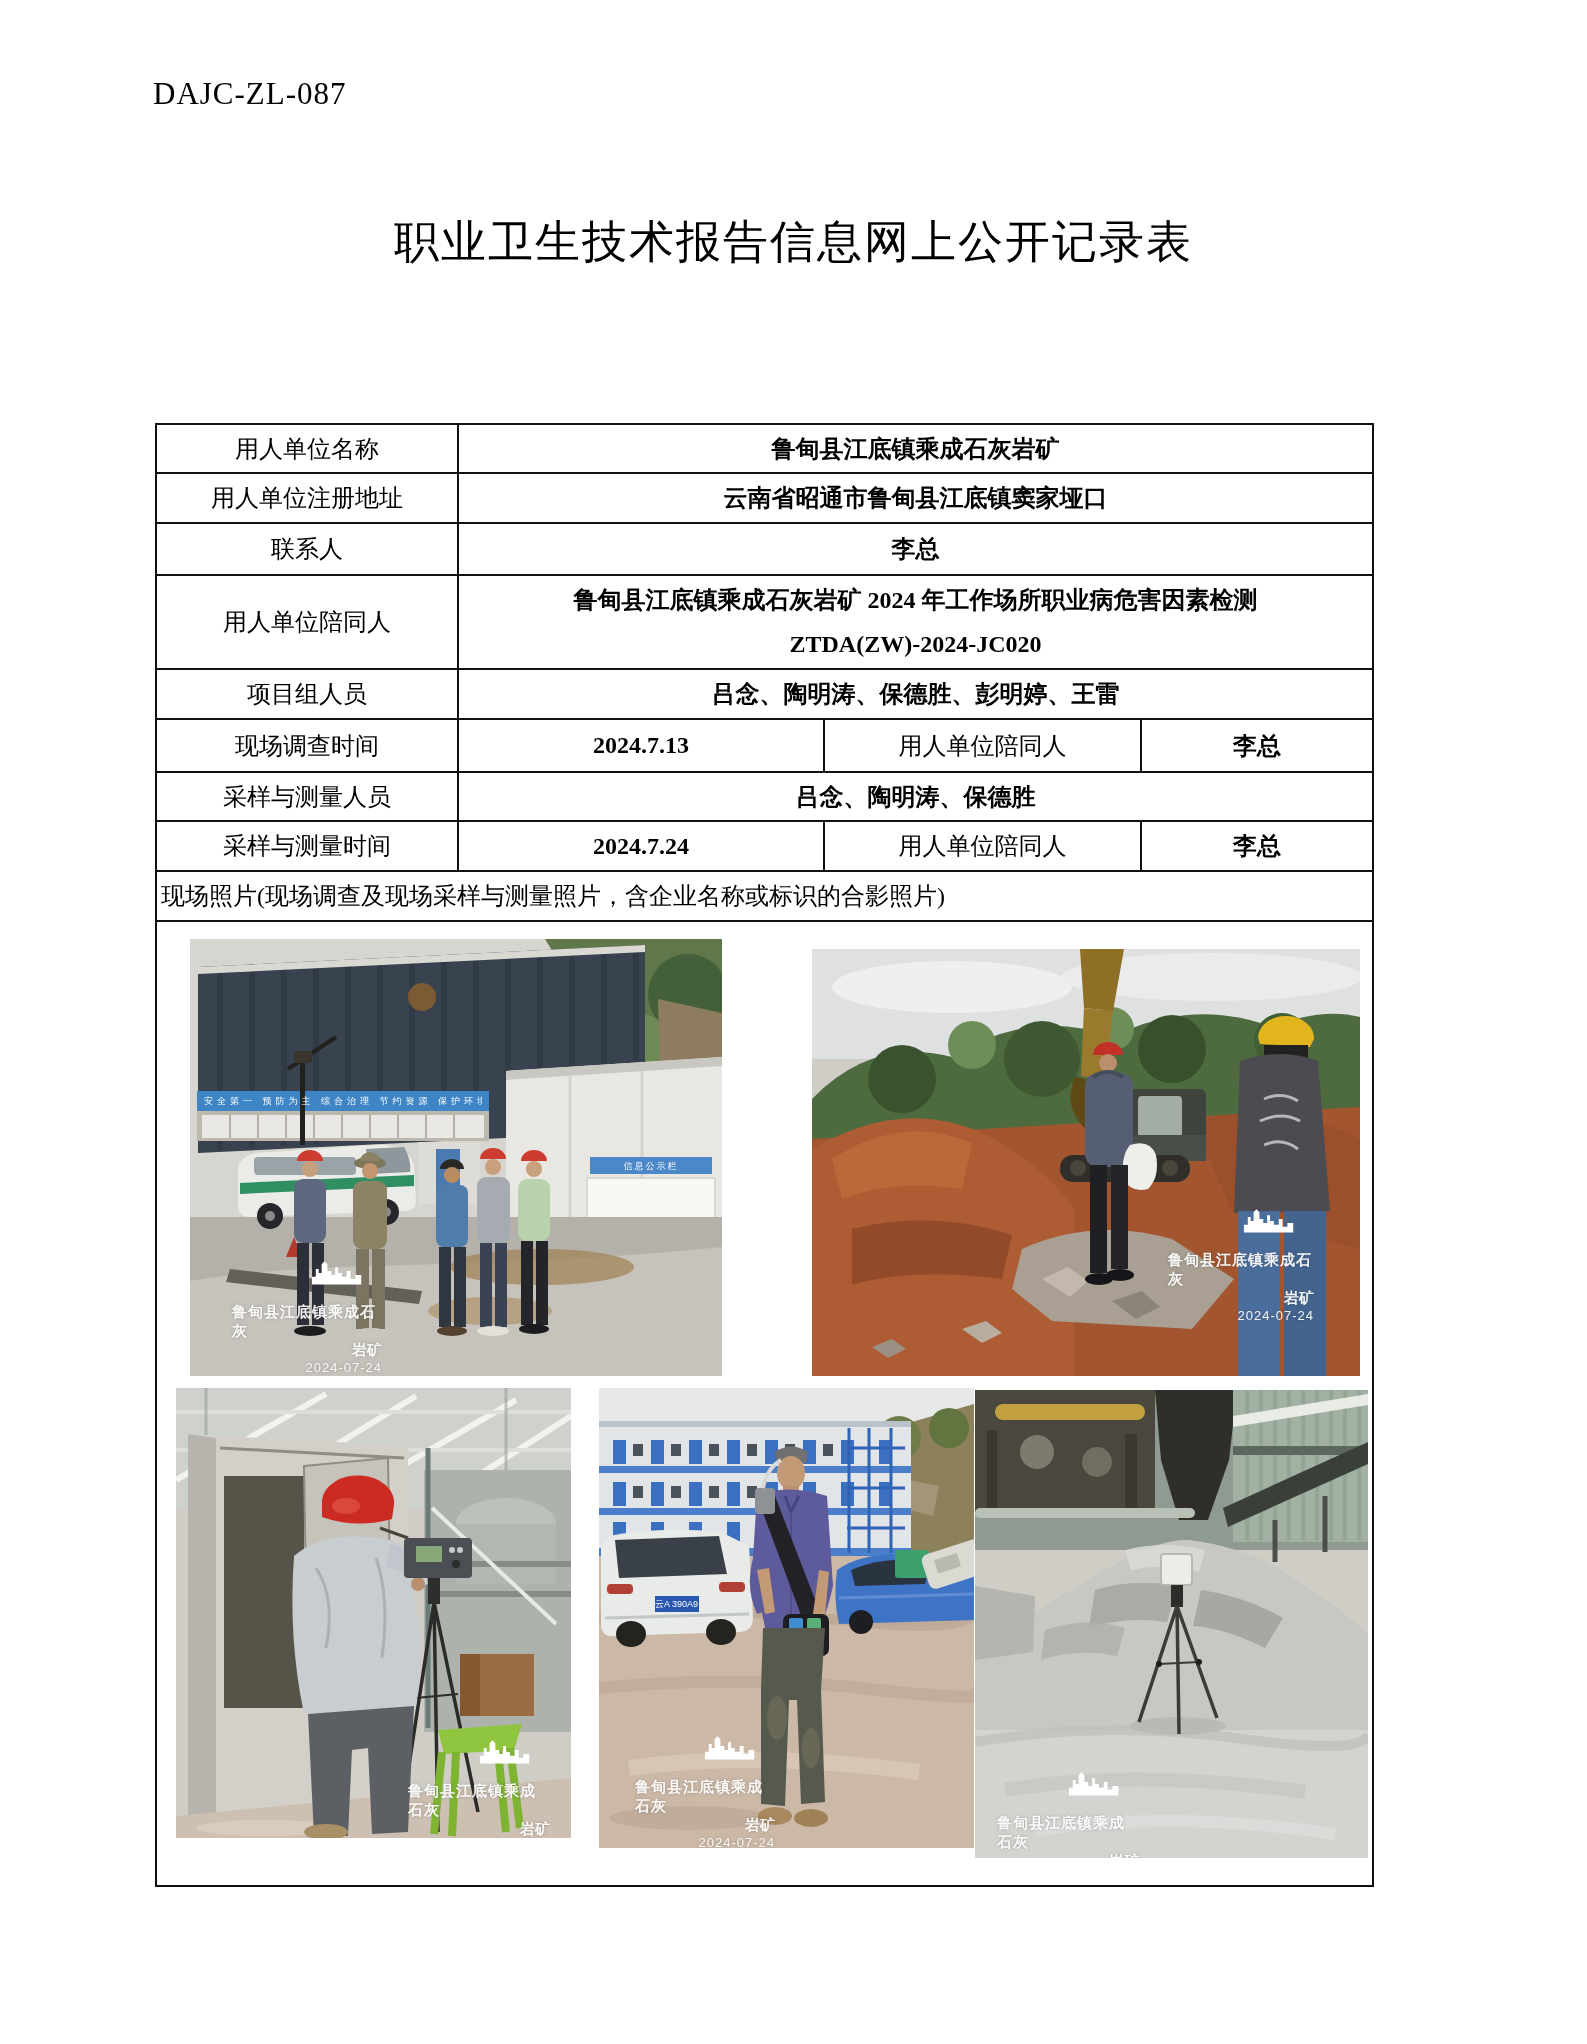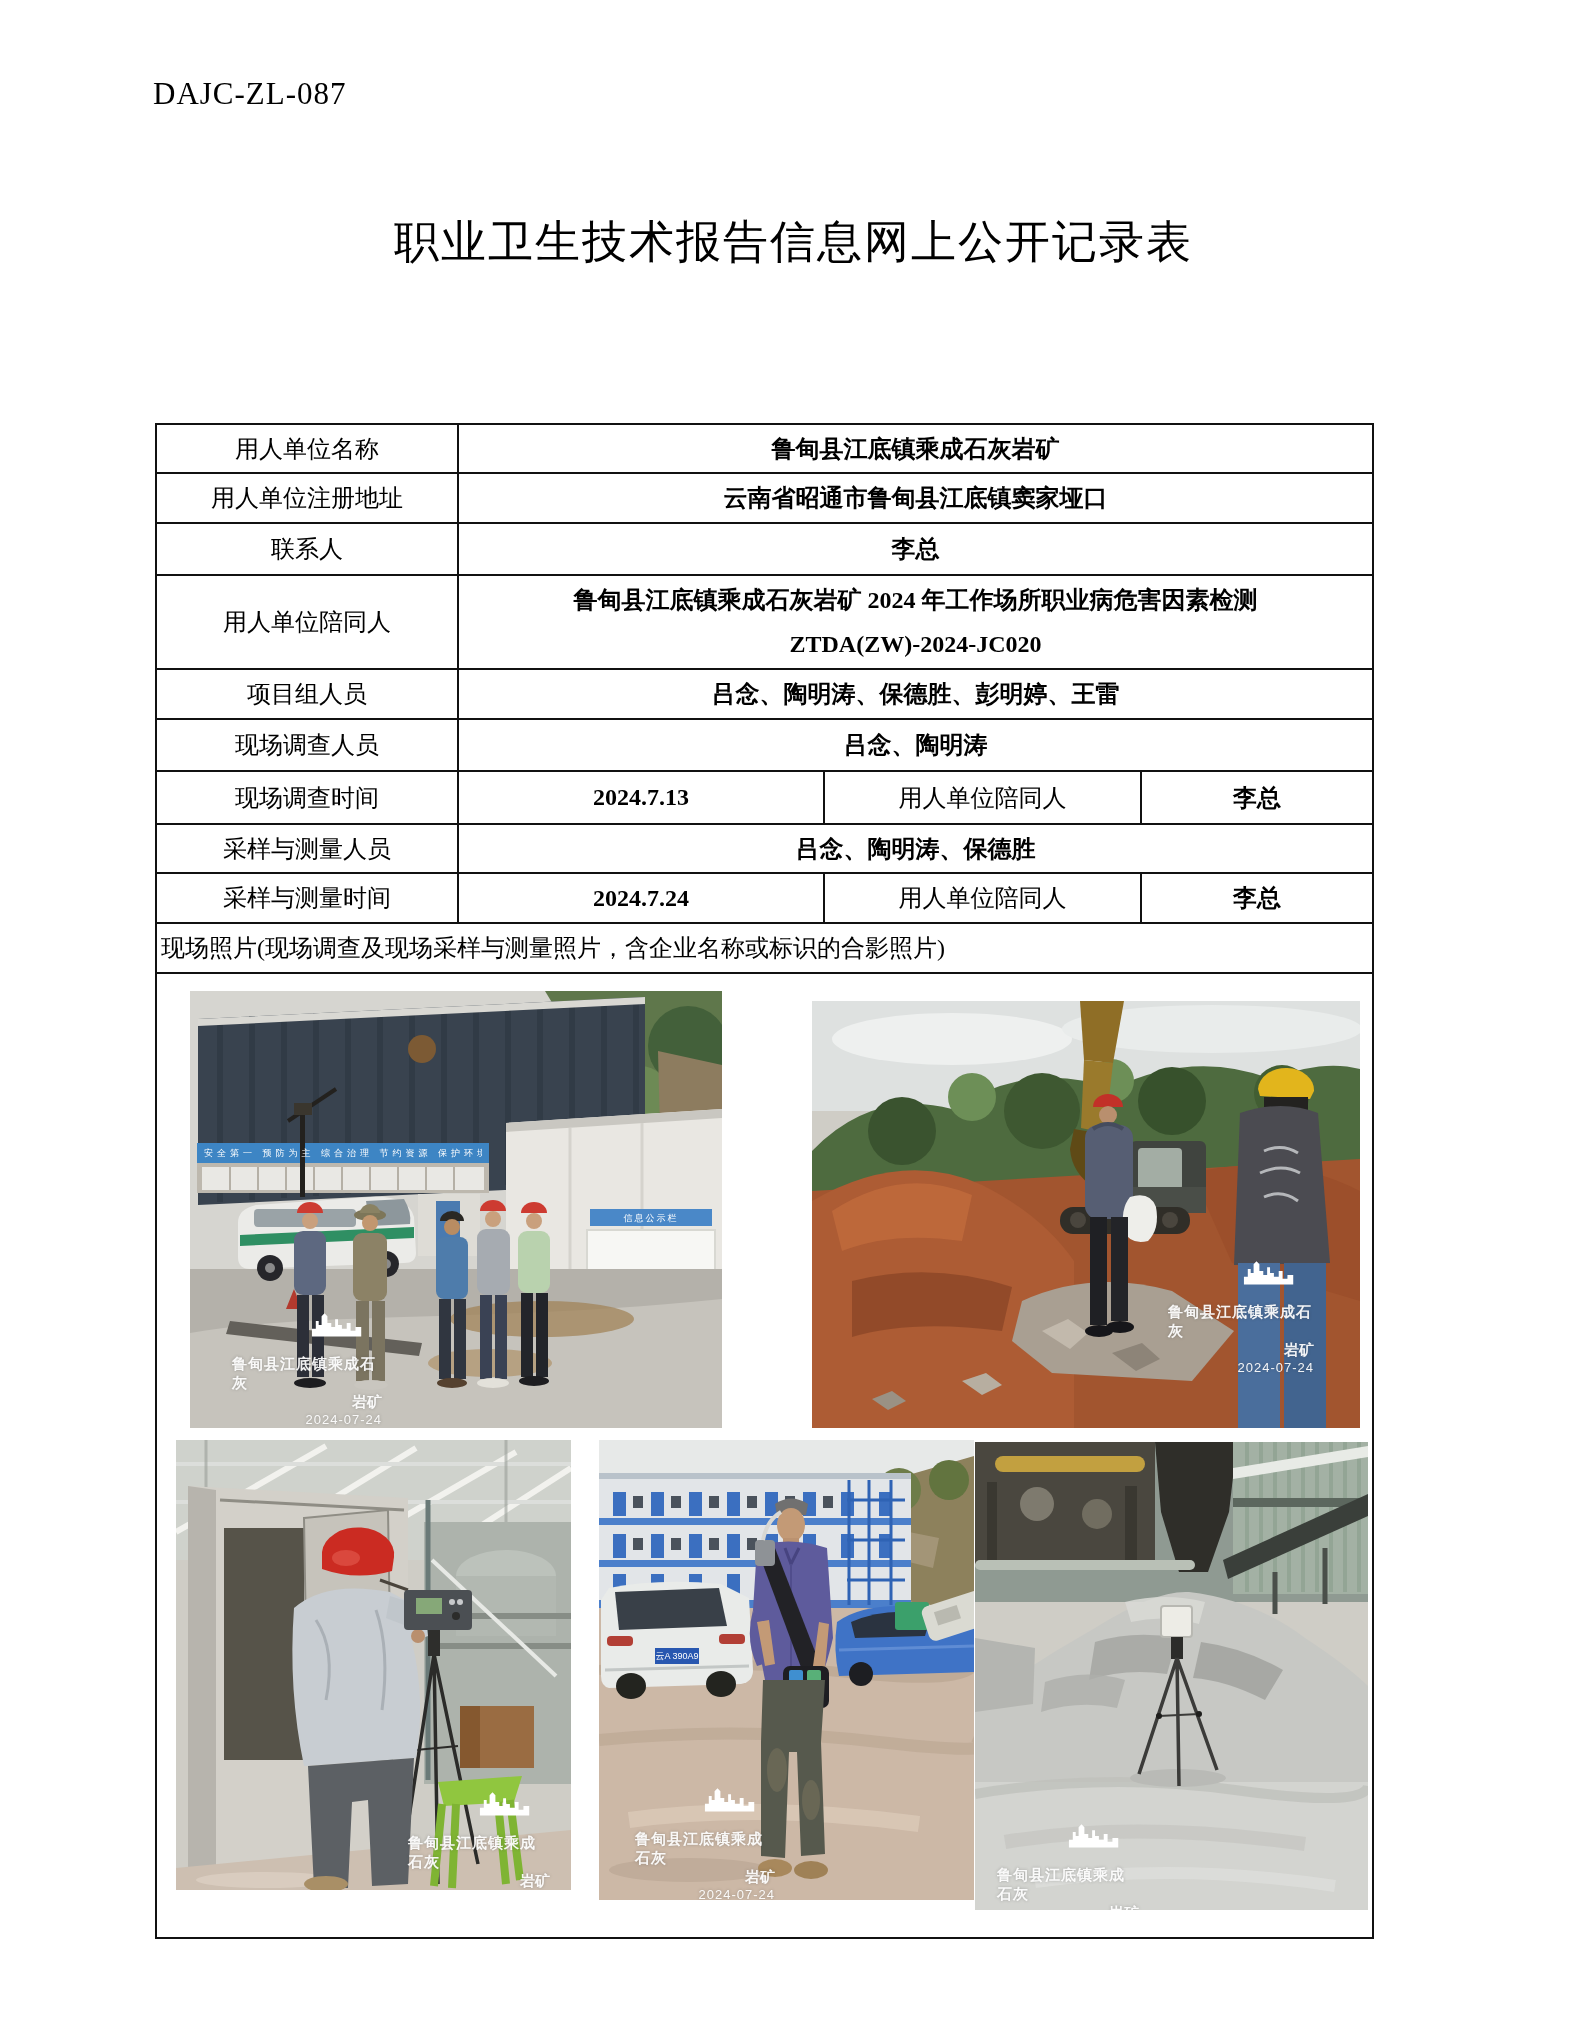--- a/index.html
+++ b/index.html
@@ -42,21 +42,21 @@
   .wm4{left:36px;top:346px;width:140px;}
   .wm5{left:22px;top:380px;width:142px;}
   
   .p1-banner-text{position:absolute;left:14px;top:154px;width:278px;height:17px;
       font-size:9px;line-height:17px;color:#fff;letter-spacing:4px;white-space:nowrap;
       overflow:hidden;z-index:4;font-family:"Liberation Sans",sans-serif;}
   .p1-board-title{position:absolute;left:402px;top:219px;width:118px;height:16px;
       font-size:9px;line-height:16px;color:#fff;text-align:center;letter-spacing:2px;
       z-index:4;font-family:"Liberation Sans",sans-serif;}
   .p4-plate{position:absolute;left:56px;top:209px;width:44px;height:15px;
-      font-size:9px;line-height:15px;color:#fff;text-align:center;z-index:4;
+      font-size:9px;line-height:15px;color:#fff;text-align:left;z-index:4;
       font-family:"Liberation Sans",sans-serif;}
 </style>
 </head>
 <body>
 
 <div class="page">
 
   <div class="doc-code">DAJC-ZL-087</div>
   <div class="title">职业卫生技术报告信息网上公开记录表</div>
 
@@ -83,24 +83,20 @@
     <tr style="height:94px">
       <td class="lbl">用人单位陪同人</td>
       <td class="val" colspan="3">
         <div class="report-line">鲁甸县江底镇乘成石灰岩矿 2024 年工作场所职业病危害因素检测</div>
         <div class="report-line">ZTDA(ZW)-2024-JC020</div>
       </td>
     </tr>
     <tr style="height:50px">
       <td class="lbl">项目组人员</td>
       <td class="val" colspan="3">吕念、陶明涛、保德胜、彭明婷、王雷</td>
-    </tr>
-    <tr style="height:52px">
-      <td class="lbl">现场调查人员</td>
-      <td class="val" colspan="3">吕念、陶明涛</td>
     </tr>
     <tr style="height:53px">
       <td class="lbl">现场调查时间</td>
       <td class="val">2024.7.13</td>
       <td class="lbl">用人单位陪同人</td>
       <td class="val">李总</td>
     </tr>
     <tr style="height:49px">
       <td class="lbl">采样与测量人员</td>
       <td class="val" colspan="3">吕念、陶明涛、保德胜</td>

